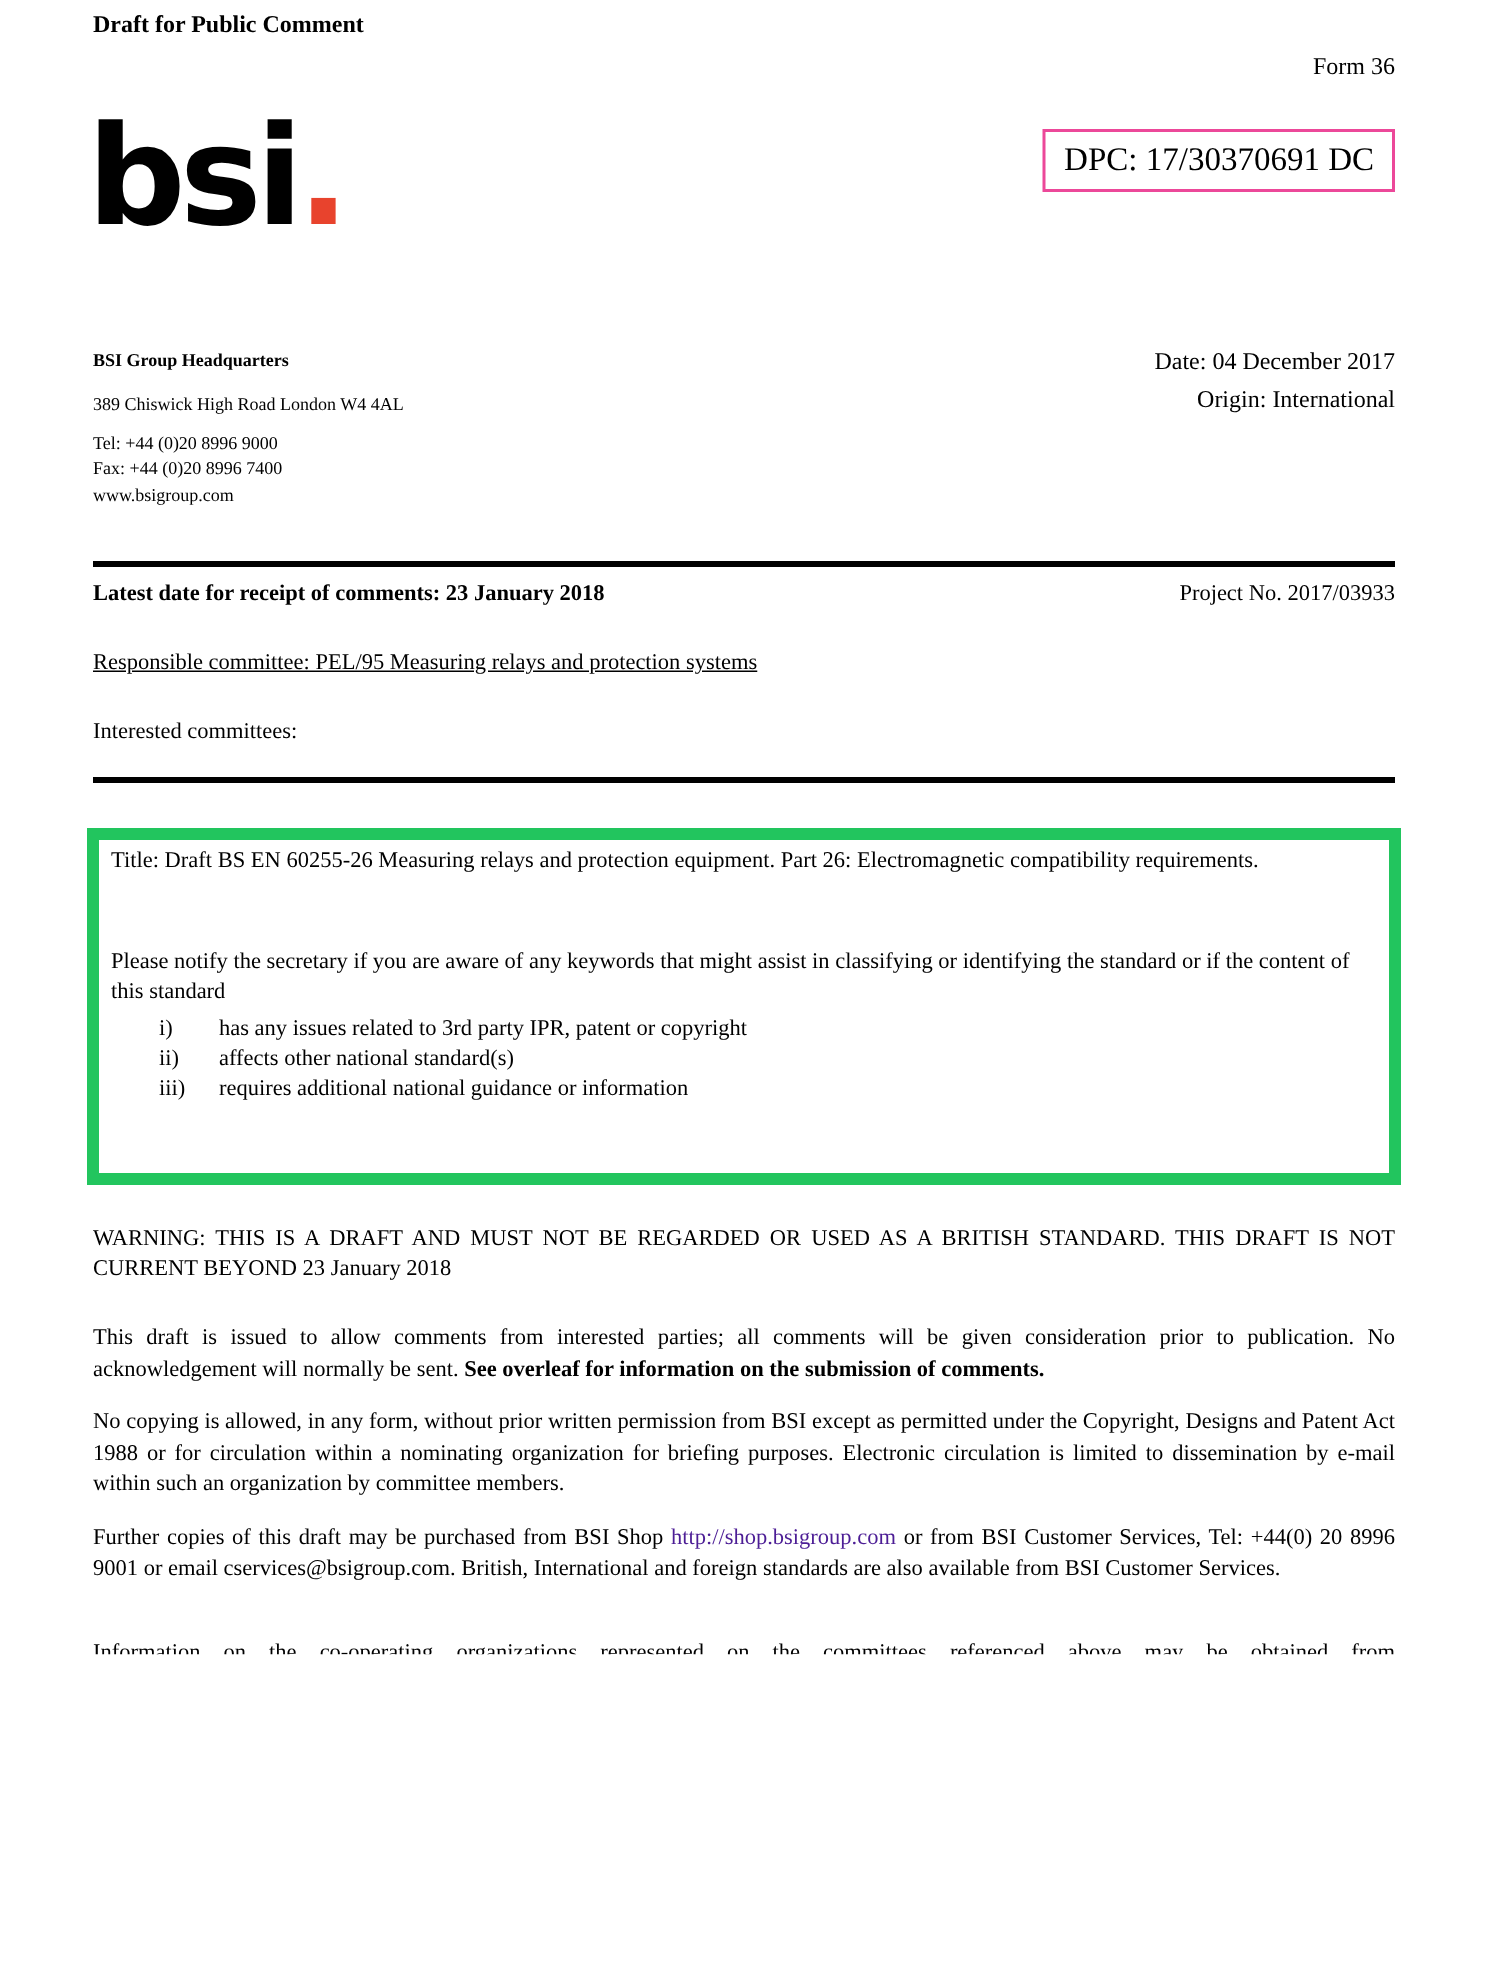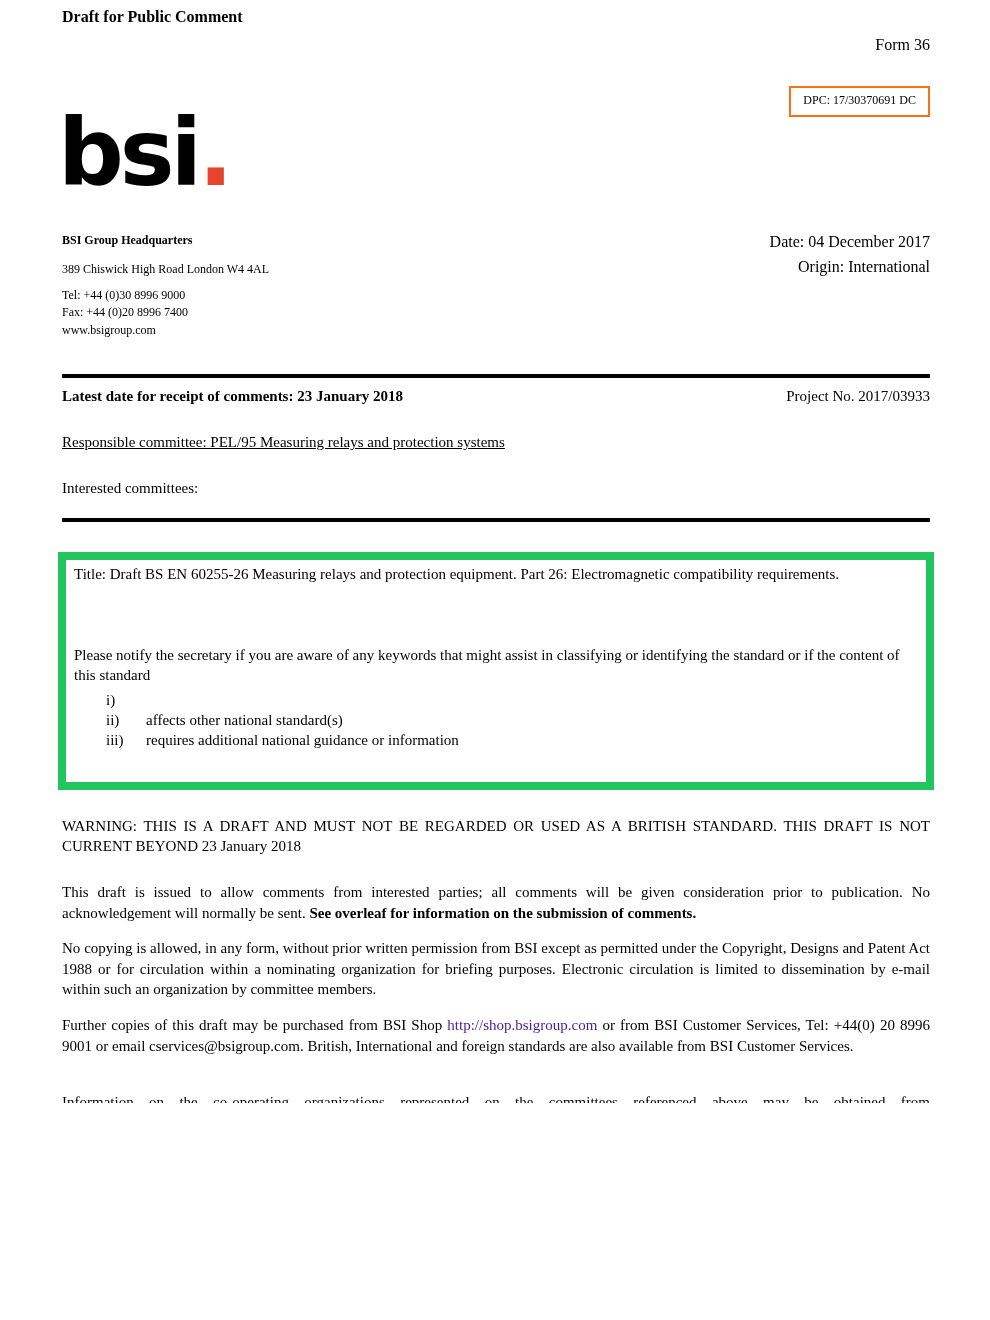--- a/index.html
+++ b/index.html
@@ -16,33 +16,32 @@
   .draft-label {
     position: absolute; top: 8px; left: 62px;
     font-size: 16px; font-weight: bold;
   }
   .form-label {
     position: absolute; top: 36px; right: 60px;
     font-size: 16px;
   }
   .dpc-box {
     position: absolute; top: 86px; right: 60px;
-    border: 2px solid #f97316;
+    border: 2px solid #ec4899;
     padding: 5px 12px 7px 12px;
-    font-size: 12px;
+    font-size: 22px;
   }
   .logo {
     position: absolute; top: 72px; left: 58px;
     font-family: "DejaVu Sans", sans-serif;
     font-weight: bold;
     font-size: 92px;
     line-height: 1;
     letter-spacing: -4px;
     color: #000000;
-    margin-top: 36px;
   }
   .logo .dot { color: #e8432d; letter-spacing: 0; }
   .address {
     position: absolute; top: 232px; left: 62px;
     font-size: 12px; line-height: 1.45;
   }
   .address .hq { font-weight: bold; margin-bottom: 12px; }
   .address .street { margin-bottom: 8px; }
   .date-origin {
     position: absolute; top: 230px; right: 60px;
@@ -71,21 +70,21 @@
     font-size: 15px;
   }
   .title-box {
     position: absolute; top: 552px; left: 58px; right: 56px;
     border: 8px solid #22c55e;
     padding: 6px 10px 10px 8px;
     font-size: 15px;
     min-height: 238px;
   }
   .title-box .notify {
-    margin-top: 62px;
+    margin-top: 48px;
     line-height: 1.35;
   }
   .kw-list { margin-top: 4px; }
   .kw-item { display: flex; margin-left: 32px; line-height: 1.35; }
   .kw-item .num { width: 40px; flex: 0 0 40px; }
   .warning {
     position: absolute; top: 816px; left: 62px; right: 60px;
     font-size: 15px; font-weight: normal; line-height: 1.35;
     text-align: justify;
   }
@@ -117,21 +116,21 @@
 
   <div class="dpc-box">
     <span>DPC: 17/30370691 DC</span>
   </div>
 
   <div class="logo"><span>bsi</span><span class="dot">.</span></div>
 
   <div class="address">
     <div class="hq">BSI Group Headquarters</div>
     <div class="street">389 Chiswick High Road London W4 4AL</div>
-    <div>Tel: +44 (0)30 8996 9000</div>
+    <div>Tel: +44 (0)20 8996 9000</div>
     <div>Fax: +44 (0)20 8996 7400</div>
     <div>www.bsigroup.com</div>
   </div>
 
   <div class="date-origin">
     <div>Date: 04 December 2017</div>
     <div>Origin: International</div>
   </div>
 
   <div class="rule rule-1"></div>
@@ -146,20 +145,21 @@
   <div class="interested">Interested committees:</div>
 
   <div class="rule rule-2"></div>
 
   <div class="title-box">
     <div>Title: Draft BS EN 60255-26 Measuring relays and protection equipment. Part 26: Electromagnetic compatibility requirements.</div>
     <div class="notify">Please notify the secretary if you are aware of any keywords that might assist in classifying or identifying the standard or if the content of this standard</div>
     <div class="kw-list">
       <div class="kw-item">
         <span class="num">i)</span>
+        <span>has any issues related to 3rd party IPR, patent or copyright</span>
       </div>
       <div class="kw-item">
         <span class="num">ii)</span>
         <span>affects other national standard(s)</span>
       </div>
       <div class="kw-item">
         <span class="num">iii)</span>
         <span>requires additional national guidance or information</span>
       </div>
     </div>

